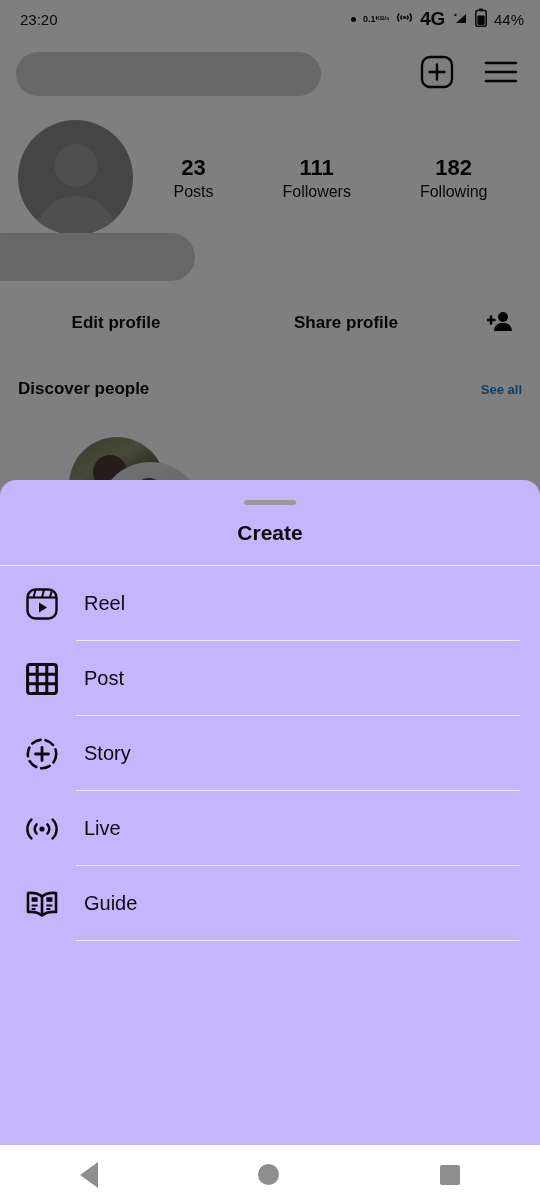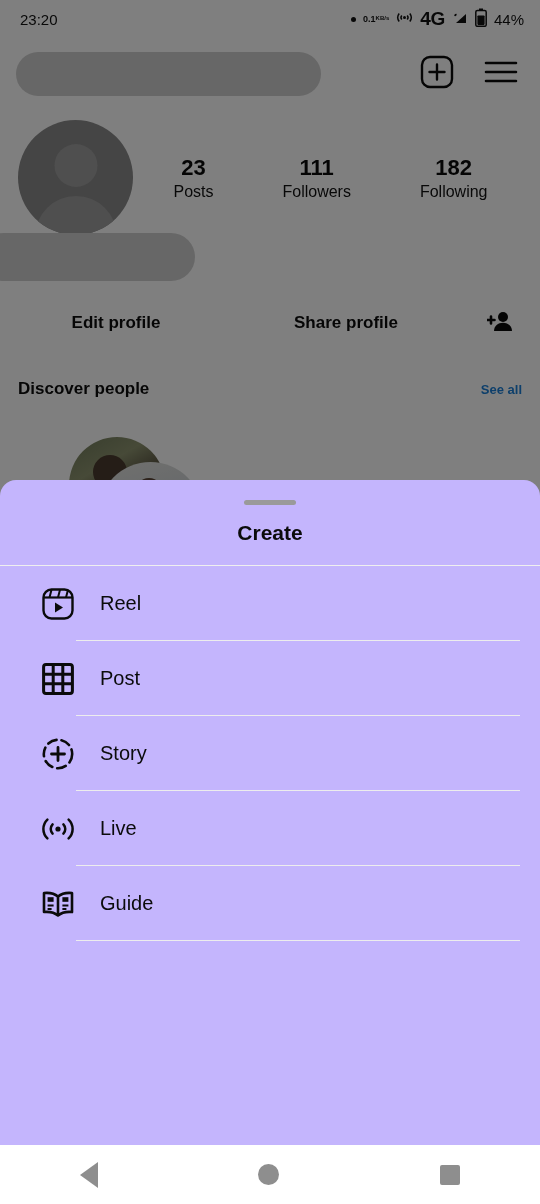--- a/index.html
+++ b/index.html
@@ -276,21 +276,21 @@
   .sheet-sep {
     height: 1px;
     background: #efefef;
     width: 100%;
   }
   .menu { width: 100%; }
   .menu-item {
     display: flex;
     align-items: center;
     height: 75px;
-    padding-left: 38px;
+    padding-left: 22px;
     position: relative;
   }
   .menu-icon {
     width: 40px;
     display: flex;
     align-items: center;
     justify-content: center;
     flex: none;
   }
   .menu-label {

